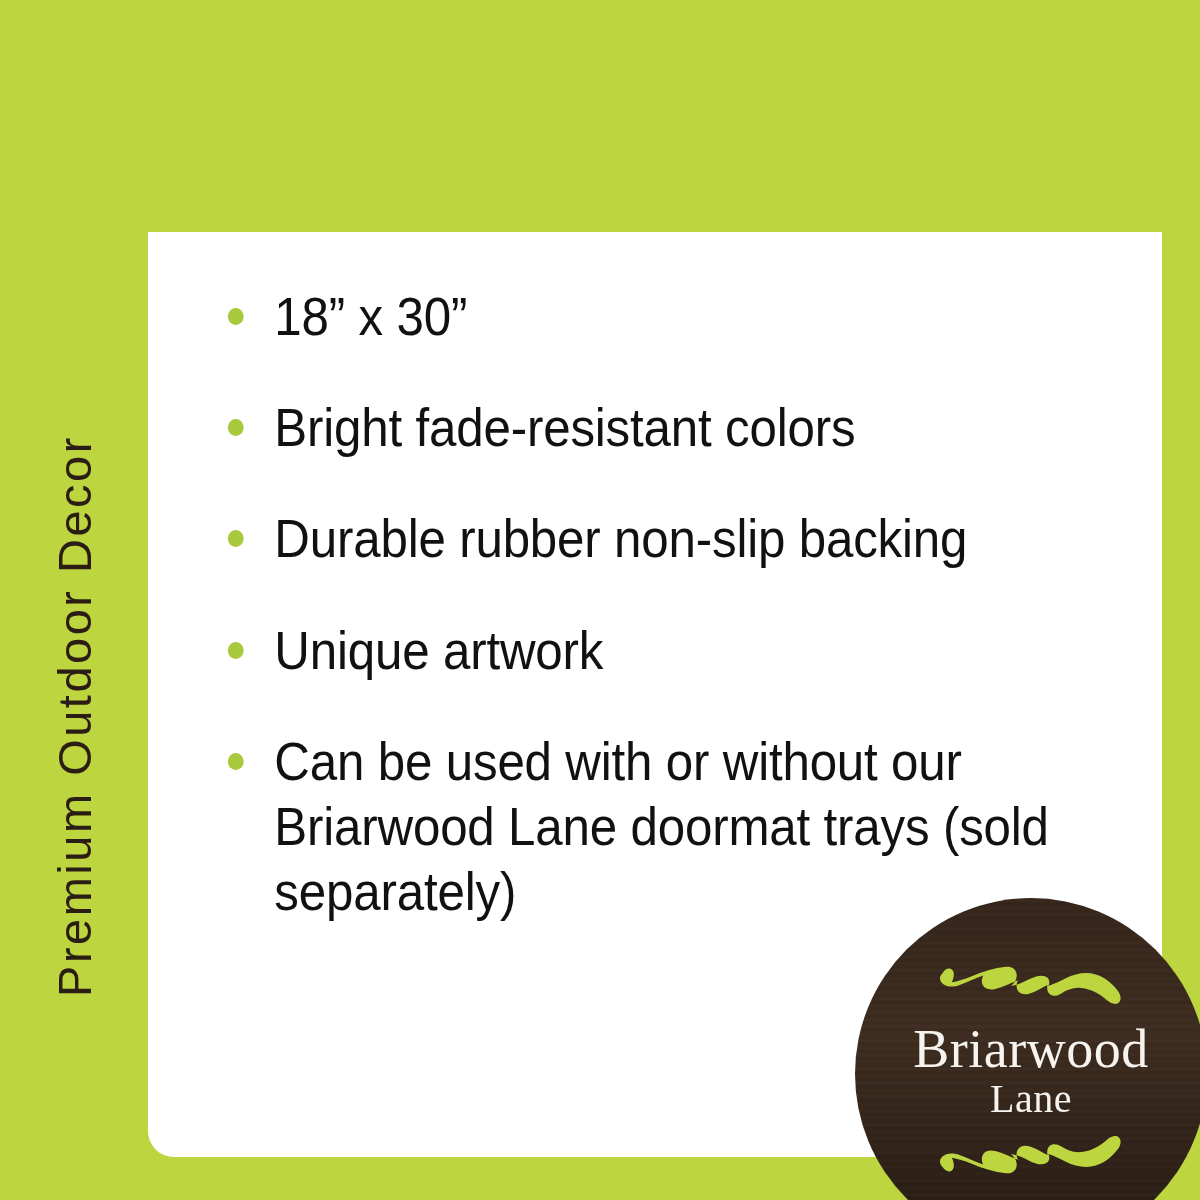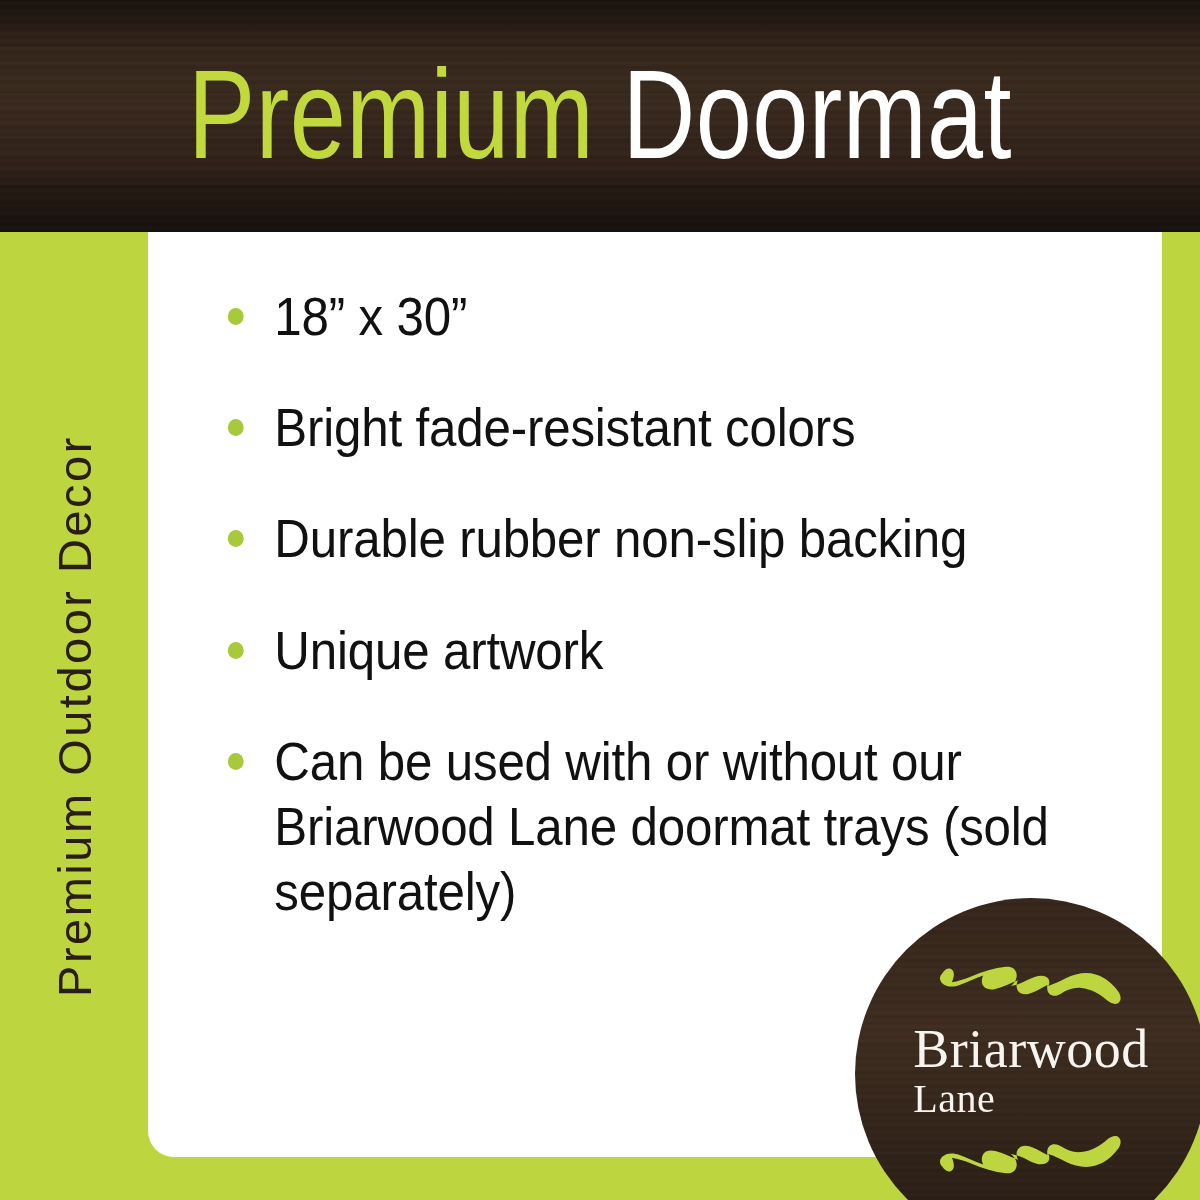--- a/index.html
+++ b/index.html
@@ -173,21 +173,21 @@
     box-sizing: border-box;
   }
   .leaf-top, .leaf-bottom {
     width: 196px;
     height: 56px;
     display: block;
     flex: none;
   }
   .leaf-bottom { transform: scaleY(-1); }
   .logo-wordmark {
-    text-align: left;
+    text-align: center;
     font-family: "Liberation Serif", serif;
     color: #f7f4ef;
     margin: 6px 0 4px 0;
   }
   .logo-line1 {
     display: block;
     font-size: 54px;
     line-height: 1.02;
     letter-spacing: 0.5px;
   }
@@ -196,25 +196,20 @@
     font-size: 40px;
     line-height: 1.08;
     letter-spacing: 0.5px;
   }
 </style>
 </head>
 <body>
 
 <div id="infographic">
 
-  <div class="header-band">
-    <div class="header-title">
-      <span class="title-accent">Premium </span><span class="title-main">Doormat</span>
-    </div>
-  </div>
 
   <div class="sidebar">
     <div class="sidebar-label">Premium Outdoor Decor</div>
   </div>
 
   <div class="card">
     <ul class="bullet-list">
       <li class="bullet-item">
         <span class="bullet-dot"></span>
         <span>18” x 30”</span>

